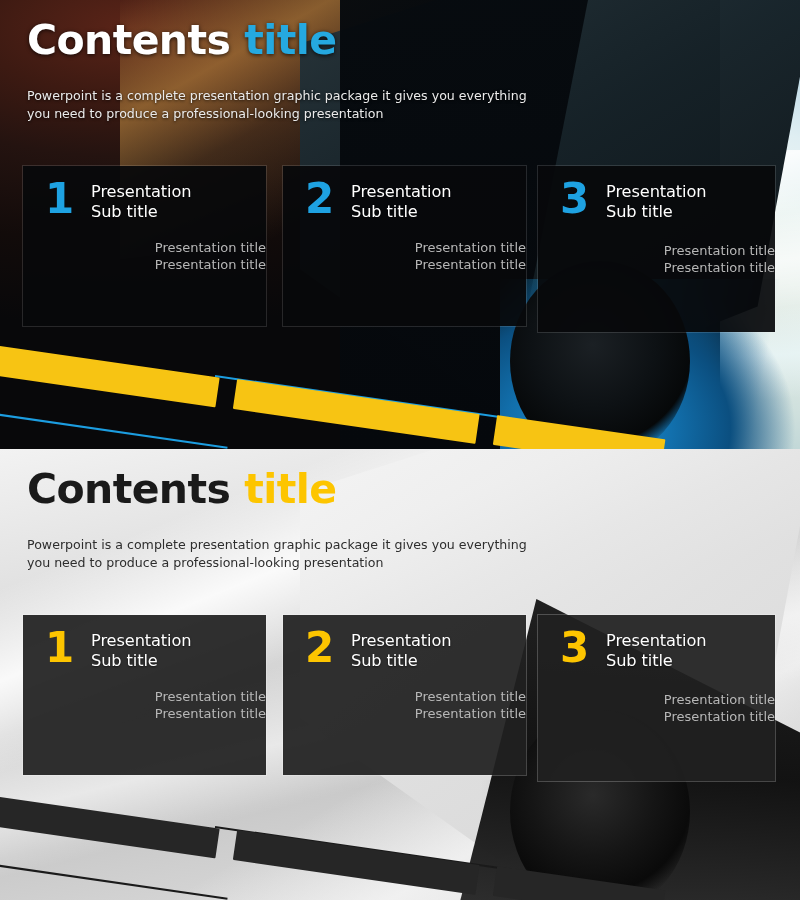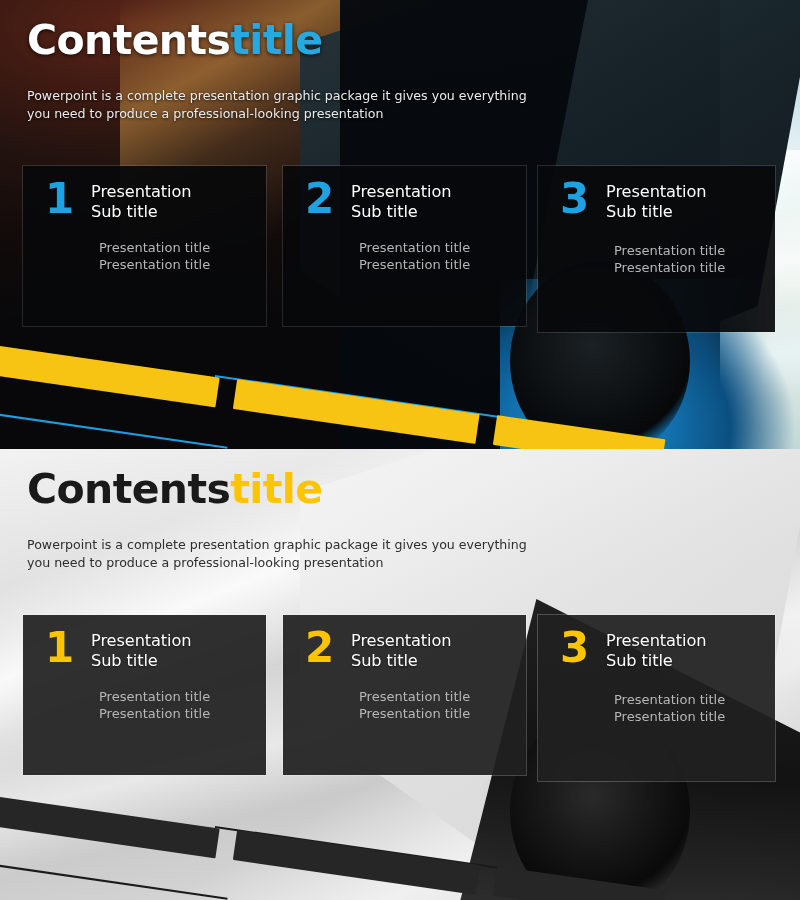--- a/index.html
+++ b/index.html
@@ -120,21 +120,21 @@
   .h-dark { background:#1C9DE0; }
   .h-light { background:#1a1a1a; }
   .hl-a { left:-20px; bottom:36px; width:250px; }
   .hl-b { left:215px; bottom:72px; width:300px; }
 
   
   .head { position:absolute; left:27px; top:18px; width:600px; }
   .title {
     font-size:41px; font-weight:700; letter-spacing:-.6px; line-height:1.08;
   }
-  .title .accent-word { margin-left:0; }
+  .title .accent-word { margin-left:14px; }
   .desc {
     margin-top:25px; font-size:12.6px; line-height:1.42;
     max-width:510px; font-weight:400;
   }
   .t-dark .title .base { color:#ffffff; text-shadow:0 1px 4px rgba(0,0,0,.75); }
   .t-dark .title .accent-word { color:#25A9E0; text-shadow:0 1px 4px rgba(0,0,0,.75); }
   .t-dark .desc { color:#eaeaea; text-shadow:0 1px 3px rgba(0,0,0,.8); }
   .t-light .title .base { color:#1a1a1a; }
   .t-light .title .accent-word { color:#FDC500; }
   .t-light .desc { color:#2e2e2e; }
@@ -161,21 +161,21 @@
   }
   .num-dark { color:#1EA2E2; }
   .num-light { color:#FDC500; }
   .subtitle {
     font-size:16.2px; font-weight:400; line-height:1.22; color:#ffffff;
     letter-spacing:-.1px; padding-top:2px;
     text-shadow:0 1px 2px rgba(0,0,0,.6);
   }
   .body-lines {
     margin-top:17px; padding-left:76px;
-    font-size:13px; line-height:1.38; color:#b7b7b7; font-weight:400;
+    font-size:13px; line-height:1.38; color:#b7b7b7; font-weight:400;text-align:right;
   }
   .card-3 .body-lines { margin-top:20px; }
 </style>
 </head>
 <body>
 
 <div class="deck">
 
   <section class="slide slide-dark">
 

